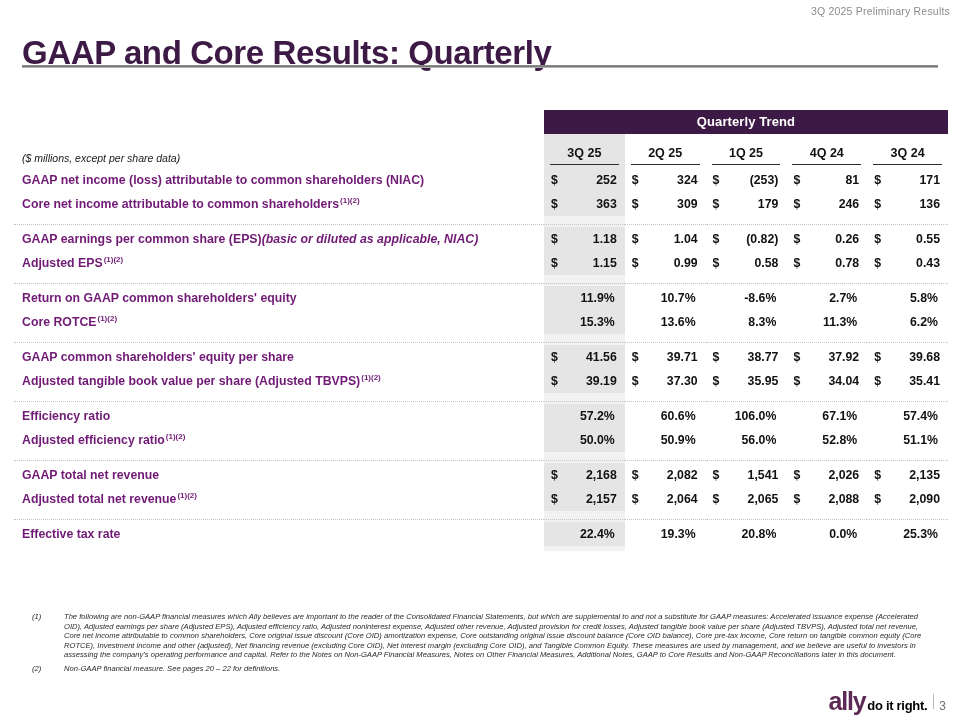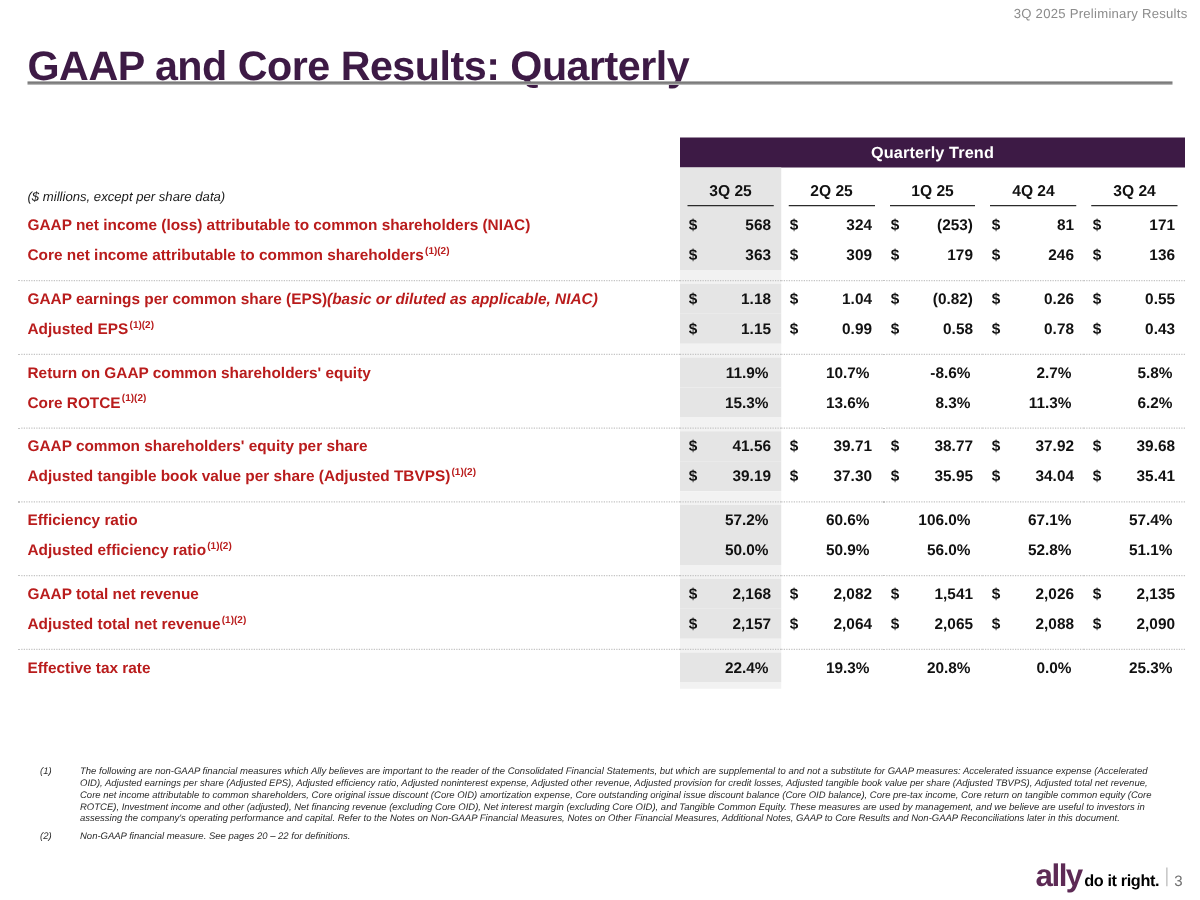--- a/index.html
+++ b/index.html
@@ -97,21 +97,21 @@
     display: block;
     height: 0;
     border-bottom: 1.6px solid #2b2b2b;
     margin: 4px 6px 0 6px;
   }
 
   
   td.rowlabel {
     font-size: 12.3px;
     font-weight: bold;
-    color: #b91c1c;
+    color: #701a75;
     padding: 5px 0 5px 8px;
     white-space: nowrap;
   }
   td.rowlabel .ital {
     font-style: italic;
   }
   sup.fn {
     font-size: 8px;
     font-weight: bold;
     vertical-align: super;
@@ -246,21 +246,21 @@
           <td class="colhead"><span>2Q 25</span><span class="rule-under"></span></td>
           <td class="colhead"><span>1Q 25</span><span class="rule-under"></span></td>
           <td class="colhead"><span>4Q 24</span><span class="rule-under"></span></td>
           <td class="colhead"><span>3Q 24</span><span class="rule-under"></span></td>
         </tr>
         <tr>
           <td class="rowlabel">GAAP net income (loss) attributable to common shareholders (NIAC)</td>
           <td class="val hl">
             <span class="cellbox">
               <span class="cur">$</span>
-              <span class="num">568</span>
+              <span class="num">252</span>
             </span>
           </td>
           <td class="val">
             <span class="cellbox">
               <span class="cur">$</span>
               <span class="num">324</span>
             </span>
           </td>
           <td class="val">
             <span class="cellbox">

